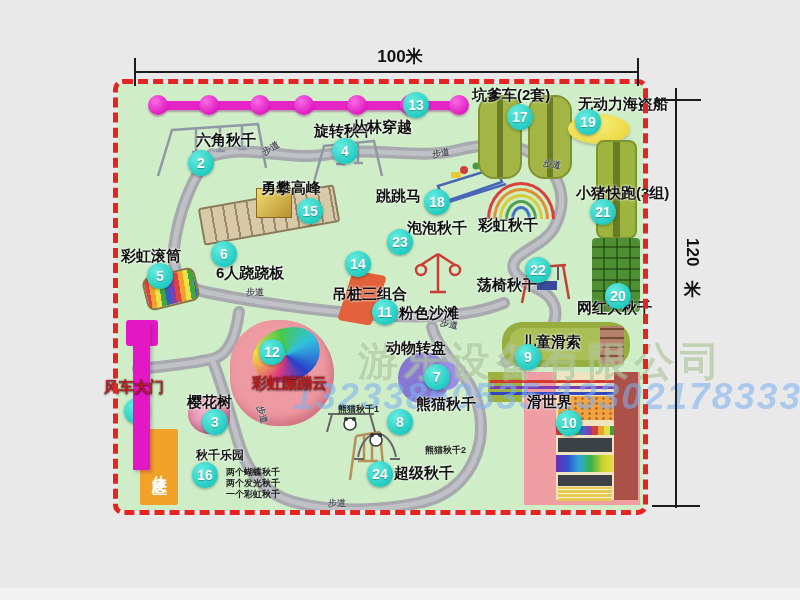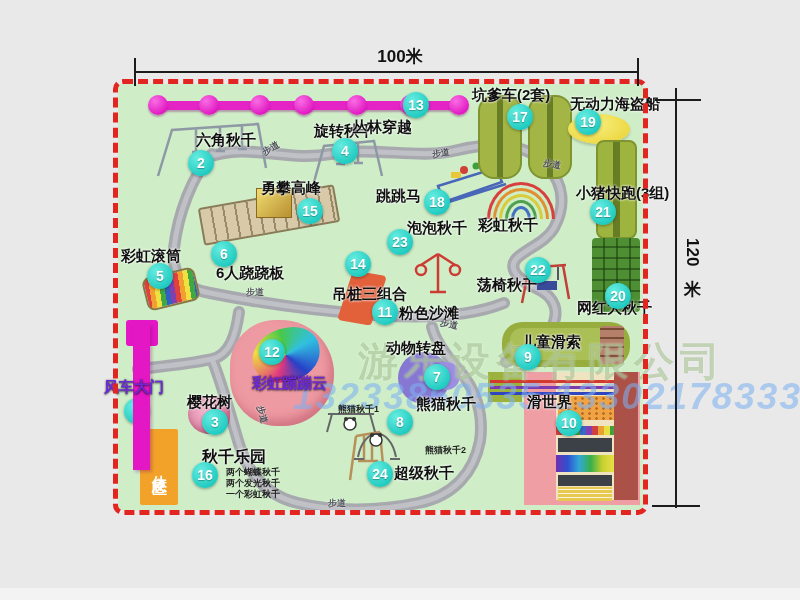--- a/index.html
+++ b/index.html
@@ -14,21 +14,21 @@
   .dline{position:absolute;background:#1c1c1c;z-index:9;}
   
   .map{position:absolute;left:118px;top:84px;width:525px;height:426px;background:#cfeec8;z-index:1;}
   .map-border{position:absolute;left:113px;top:79px;width:525px;height:426px;
               border:5px dashed #e22521;border-radius:10px;z-index:8;pointer-events:none;}
   .map svg{position:absolute;left:0;top:0;z-index:1;}
   .blk{position:absolute;z-index:2;}
   
   .lbl{position:absolute;font-weight:bold;font-size:15px;color:#101010;white-space:nowrap;z-index:6;
        text-shadow:0 0 2px #fff,0 0 3px rgba(255,255,255,.8);}
-  .lbl-w{color:#6d28d9;text-shadow:0 1px 2px rgba(0,0,0,.6),0 0 2px rgba(0,0,0,.45);}
+  .lbl-w{color:#b91c1c;text-shadow:0 1px 2px rgba(0,0,0,.6),0 0 2px rgba(0,0,0,.45);}
   .lbl-s{font-size:9px;text-shadow:none;color:#222;}
   .badge{position:absolute;width:26px;height:26px;border-radius:50%;
          background:radial-gradient(circle at 35% 30%, #66ece0, #23ccc2 70%, #12b2a9);
          color:#fff;font-weight:bold;font-size:14px;display:flex;align-items:center;justify-content:center;
          z-index:7;box-shadow:0 1px 3px rgba(0,0,0,.35);text-shadow:0 1px 1px rgba(0,0,0,.3);}
   .trail{position:absolute;font-size:9px;font-weight:bold;color:#4e5058;z-index:5;
          text-shadow:0 0 2px rgba(255,255,255,.9);white-space:nowrap;}
   
   .jline{position:absolute;left:32px;top:17px;width:312px;height:9px;background:#e524c6;
          border-radius:5px;z-index:3;box-shadow:0 2px 2px rgba(120,0,100,.35);}
@@ -207,27 +207,27 @@
     <div class="lbl" style="left:298px;top:311px;">熊猫秋千</div>
     <div class="lbl lbl-s" style="left:220px;top:319px;">熊猫秋千1</div>
     <div class="lbl lbl-s" style="left:307px;top:360px;">熊猫秋千2</div>
     <div class="lbl" style="left:403px;top:249px;">儿童滑索</div>
     <div class="lbl" style="left:409px;top:309px;">滑世界</div>
     <div class="lbl" style="left:281px;top:220px;">粉色沙滩</div>
     <div class="lbl lbl-w" style="left:134px;top:290px;">彩虹蹦蹦云</div>
     <div class="lbl" style="left:234px;top:34px;">丛林穿越</div>
     <div class="lbl" style="left:214px;top:201px;">吊桩三组合</div>
     <div class="lbl" style="left:143px;top:95px;">勇攀高峰</div>
-    <div class="lbl" style="left:84px;top:363px;font-size:16px;">秋千乐园</div>
+    <div class="lbl" style="left:78px;top:363px;font-size:12px;">秋千乐园</div>
     <div class="lbl lbl-s" style="left:108px;top:383px;line-height:11px;">两个蝴蝶秋千</div>
     <div class="lbl lbl-s" style="left:108px;top:394px;line-height:11px;">两个发光秋千</div>
     <div class="lbl lbl-s" style="left:108px;top:405px;line-height:11px;">一个彩虹秋千</div>
     <div class="lbl" style="left:354px;top:2px;">坑爹车(2套)</div>
     <div class="lbl" style="left:258px;top:103px;">跳跳马</div>
-    <div class="lbl" style="left:452px;top:11px;">无动力海盗船</div>
+    <div class="lbl" style="left:452px;top:11px;padding-left:8px;">无动力海盗船</div>
     <div class="lbl" style="left:459px;top:182px;margin-top:33px;">网红大秋千</div>
     <div class="lbl" style="left:458px;top:100px;">小猪快跑(3组)</div>
     <div class="lbl" style="left:359px;top:192px;">荡椅秋千</div>
     <div class="lbl" style="left:289px;top:135px;">泡泡秋千</div>
     <div class="lbl" style="left:276px;top:380px;">超级秋千</div>
     <div class="lbl" style="left:360px;top:132px;">彩虹秋千</div>
 
     <div class="badge" style="left:6px;top:314px;">1</div>
     <div class="badge" style="left:70px;top:66px;">2</div>
     <div class="badge" style="left:84px;top:325px;">3</div>

